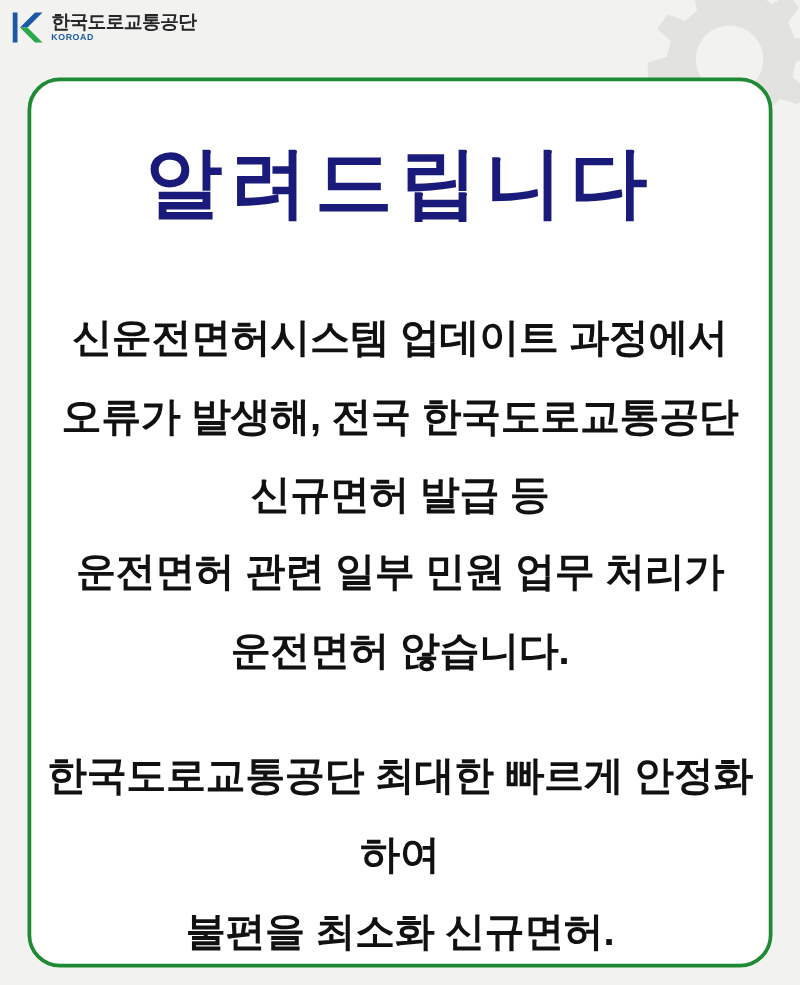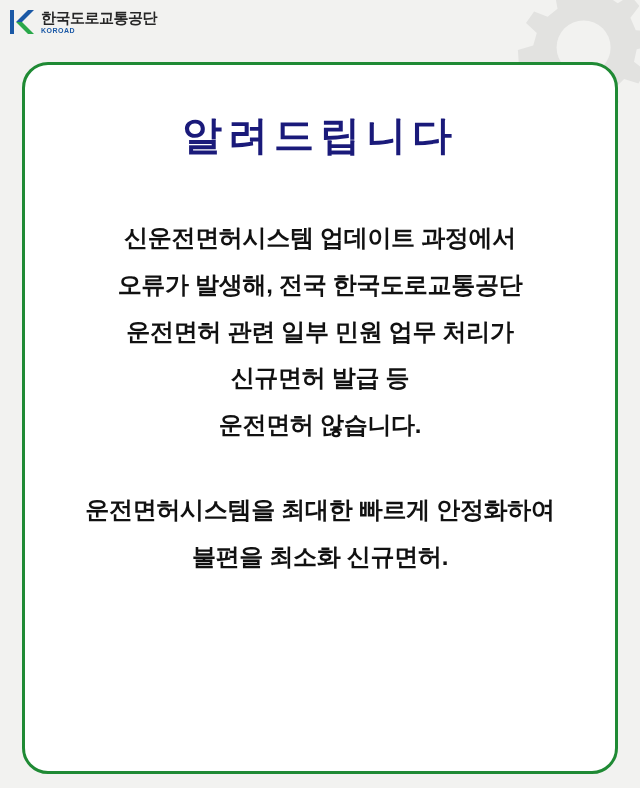--- a/index.html
+++ b/index.html
@@ -71,36 +71,36 @@
     background: #ffffff;
     border: 3px solid #1f8a34;
     border-radius: 26px;
     display: flex;
     flex-direction: column;
     align-items: center;
   }
 
   .notice-title {
     margin-top: 48px;
-    font-size: 40px;
+    font-size: 62px;
     font-weight: bold;
     color: #1a1a7a;
     letter-spacing: 6px;
     text-align: center;
     line-height: 1.1;
     white-space: nowrap;
   }
 
   .notice-body {
     margin-top: 58px;
     width: 100%;
     text-align: center;
   }
   .body-line {
-    font-size: 24px;
+    font-size: 32px;
     font-weight: bold;
     color: #111111;
     line-height: 1.95;
     letter-spacing: -0.3px;
   }
   .body-gap {
     height: 38px;
   }
 </style>
 </head>
@@ -124,22 +124,22 @@
     <span class="logo-sub">KOROAD</span>
   </div>
 </div>
 
 <div class="notice-card">
   <div class="notice-title">알려드립니다</div>
 
   <div class="notice-body">
     <div class="body-line">신운전면허시스템 업데이트 과정에서</div>
     <div class="body-line">오류가 발생해, 전국 한국도로교통공단</div>
+    <div class="body-line">신규면허 발급 등</div>
     <div class="body-line">운전면허 관련 일부 민원 업무 처리가</div>
-    <div class="body-line">신규면허 발급 등</div>
     <div class="body-line">운전면허 않습니다.</div>
 
     <div class="body-gap"></div>
 
-    <div class="body-line">운전면허시스템을 최대한 빠르게 안정화하여</div>
+    <div class="body-line">한국도로교통공단 최대한 빠르게 안정화하여</div>
     <div class="body-line">불편을 최소화 신규면허.</div>
   </div>
 </div>
 
 </body></html>

